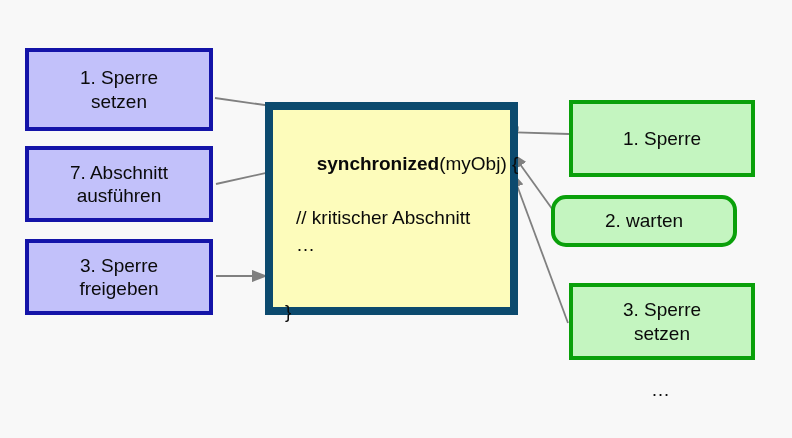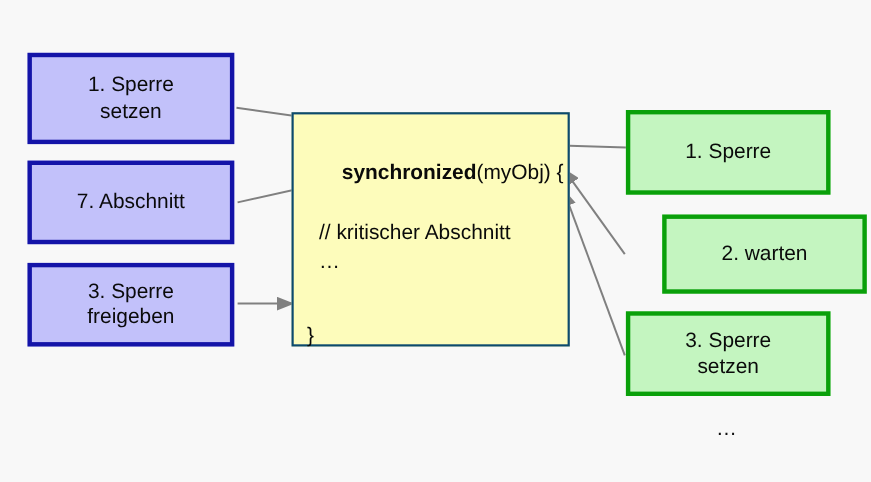--- a/index.html
+++ b/index.html
@@ -45,21 +45,21 @@
   }
   .box-green {
     background: #c4f5c0;
     border: 4px solid #0aa00a;
     font-size: 19px;
   }
   .box-code {
     position: absolute;
     box-sizing: border-box;
     background: #fdfcbb;
-    border: 2px solid #0c4a6e;
+    border: 8px solid #0c4a6e;
     font-size: 19px;
     color: #0a0a0a;
     padding: 14px 0 0 12px;
     line-height: 1.42;
     text-align: left;
   }
   .code-line { white-space: pre; }
   .kw { font-weight: bold; }
   .indent1 { padding-left: 11px; }
   .code-gap { height: 40px; }
@@ -95,20 +95,21 @@
     <line x1="568" y1="323" x2="512" y2="172" stroke="#808080" stroke-width="1.8" marker-end="url(#ah)"></line>
   </svg>
 
   <div class="box box-blue" style="left:25px; top:48px; width:188px; height:83px;">
     <span>1. Sperre</span>
     <span>setzen</span>
   </div>
 
   <div class="box box-blue" style="left:25px; top:146px; width:188px; height:76px;">
     <span>7. Abschnitt</span>
+    <span>ausführen</span>
   </div>
 
   <div class="box box-blue" style="left:25px; top:239px; width:188px; height:76px;">
     <span>3. Sperre</span>
     <span>freigeben</span>
   </div>
 
   <div class="box-code" style="left:265px; top:102px; width:253px; height:213px;">
     <div class="code-line">
       <span class="kw">synchronized</span><span>(myObj) {</span>
@@ -116,21 +117,21 @@
     <div class="code-line indent1">// kritischer Abschnitt</div>
     <div class="code-line indent1">…</div>
     <div class="code-gap"></div>
     <div class="code-line">}</div>
   </div>
 
   <div class="box box-green" style="left:569px; top:100px; width:186px; height:77px;">
     <span>1. Sperre</span>
   </div>
 
-  <div class="box box-green" style="left:602px; top:195px; width:186px; height:72px;">
+  <div class="box box-green" style="left:551px; top:195px; width:186px; height:52px;border-radius:15px;">
     <span>2. warten</span>
   </div>
 
   <div class="box box-green" style="left:569px; top:283px; width:186px; height:77px;">
     <span>3. Sperre</span>
     <span>setzen</span>
   </div>
 
   <div class="ellipsis-free" style="left:651px; top:379px;">…</div>
 

